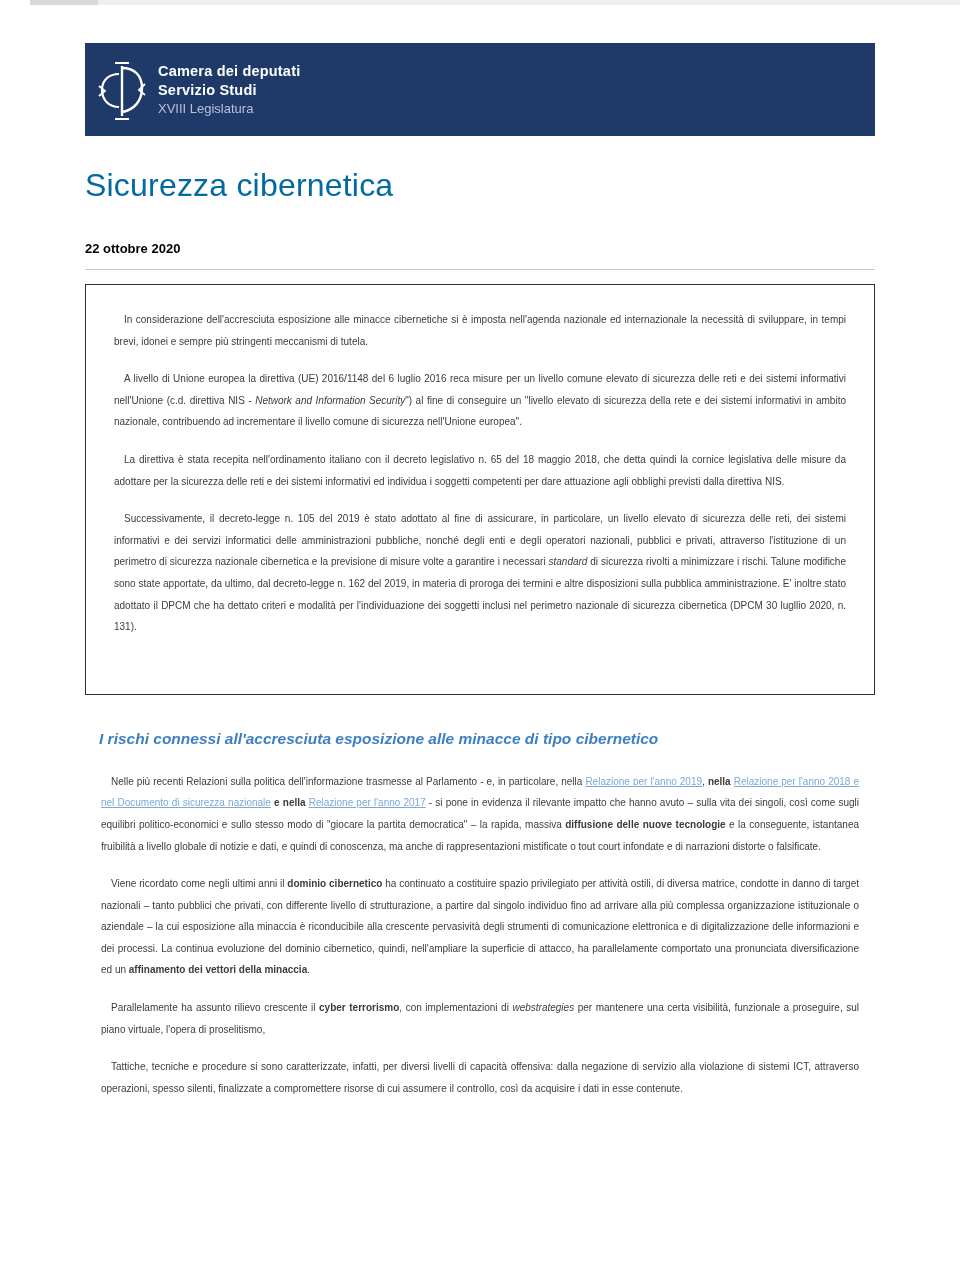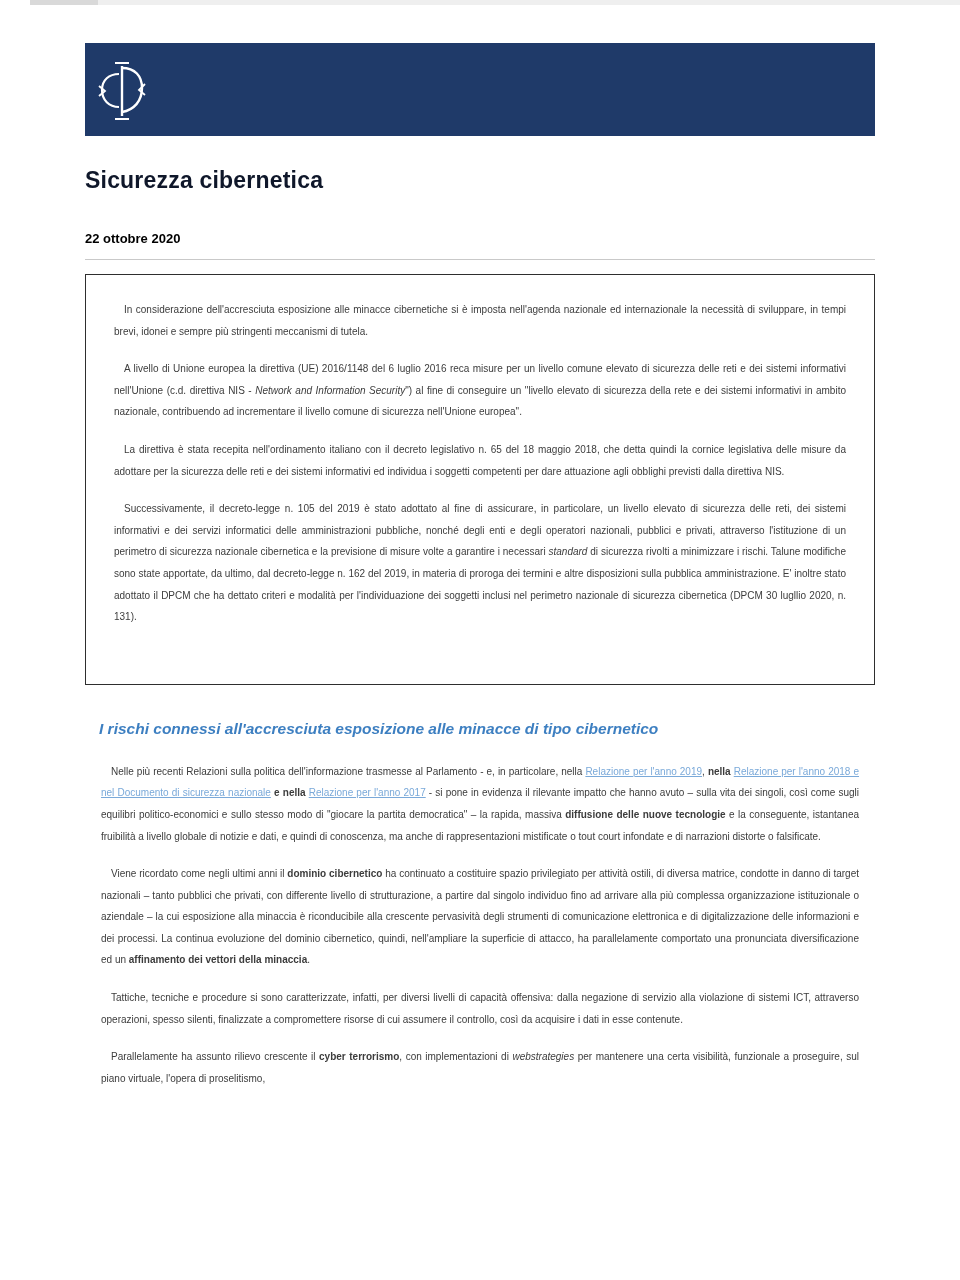--- a/index.html
+++ b/index.html
@@ -27,22 +27,22 @@
   .logo { display:block; margin-top:2px; }
   .logo svg { display:block; }
   .banner-text { margin-left:9px; color:#ffffff; }
   .banner-org, .banner-service {
     font-weight:bold; font-size:14.5px; line-height:1.32; letter-spacing:0.2px;
   }
   .banner-legislature { font-size:13px; line-height:1.32; color:#b7c1d6; }
 
   
   .doc-title {
-    margin:31px 0 0 0; font-size:23px; font-weight:bold;
-    color:#0f172a; letter-spacing:0.2px;
+    margin:31px 0 0 0; font-size:32px; font-weight:normal;
+    color:#0369a1; letter-spacing:0.2px;
   }
   .doc-date { margin-top:37px; font-size:13px; font-weight:bold; color:#000000; }
   .rule { border:none; border-top:1px solid #c9c9c9; margin:13px 0 0 0; height:0; }
 
   
   .intro-box {
     margin-top:14px; border:1.5px solid #2e2e2e;
     padding:8px 12px 40px 12px; box-sizing:border-box;
   }
   p.rich {
@@ -73,38 +73,43 @@
         <svg width="54" height="62" viewBox="0 0 54 62" fill="none" xmlns="http://www.w3.org/2000/svg">
 
           <path d="M27 6 C27 6 27 54 27 56" stroke="#ffffff" stroke-width="2.4"></path>
           <path d="M27 8 C40 8 47 16 47 28 C47 41 39 50 27 52" stroke="#ffffff" stroke-width="2.4" fill="none"></path>
           <path d="M24 14 C14 14 7 20 7 30 C7 40 14 47 24 47" stroke="#ffffff" stroke-width="2.2" fill="none"></path>
           <path d="M20 3 L34 3 M20 59 L34 59" stroke="#ffffff" stroke-width="2"></path>
           <path d="M4 26 L10 31 L4 36" stroke="#ffffff" stroke-width="1.8" fill="none"></path>
           <path d="M50 24 L44 30 L50 35" stroke="#ffffff" stroke-width="1.8" fill="none"></path>
         </svg>
       </span>
+      <div class="banner-text">
+        <div class="banner-org">Camera dei deputati</div>
+        <div class="banner-service">Servizio Studi</div>
+        <div class="banner-legislature">XVIII Legislatura</div>
+      </div>
     </header>
 
     <h1 class="doc-title">Sicurezza cibernetica</h1>
 
     <div class="doc-date">22 ottobre 2020</div>
 
     <hr class="rule">
 
     <section class="intro-box">
       <p class="rich"><span>In considerazione dell'accresciuta esposizione alle minacce cibernetiche si è imposta nell'agenda nazionale ed internazionale la necessità di sviluppare, in tempi brevi, idonei e sempre più stringenti meccanismi di tutela.</span></p>
       <p class="rich"><span>A livello di Unione europea la direttiva (UE) 2016/1148 del 6 luglio 2016 reca misure per un livello comune elevato di sicurezza delle reti e dei sistemi informativi nell'Unione (c.d. direttiva NIS - </span><span class="i">Network and Information Security</span><span>") al fine di conseguire un "livello elevato di sicurezza della rete e dei sistemi informativi in ambito nazionale, contribuendo ad incrementare il livello comune di sicurezza nell'Unione europea".</span></p>
       <p class="rich"><span>La direttiva è stata recepita nell'ordinamento italiano con il decreto legislativo n. 65 del 18 maggio 2018, che detta quindi la cornice legislativa delle misure da adottare per la sicurezza delle reti e dei sistemi informativi ed individua i soggetti competenti per dare attuazione agli obblighi previsti dalla direttiva NIS.</span></p>
       <p class="rich"><span>Successivamente, il decreto-legge n. 105 del 2019 è stato adottato al fine di assicurare, in particolare, un livello elevato di sicurezza delle reti, dei sistemi informativi e dei servizi informatici delle amministrazioni pubbliche, nonché degli enti e degli operatori nazionali, pubblici e privati, attraverso l'istituzione di un perimetro di sicurezza nazionale cibernetica e la previsione di misure volte a garantire i necessari </span><span class="i">standard</span><span> di sicurezza rivolti a minimizzare i rischi. Talune modifiche sono state apportate, da ultimo, dal decreto-legge n. 162 del 2019, in materia di proroga dei termini e altre disposizioni sulla pubblica amministrazione. E' inoltre stato adottato il DPCM che ha dettato criteri e modalità per l'individuazione dei soggetti inclusi nel perimetro nazionale di sicurezza cibernetica (DPCM 30 lugllio 2020, n. 131).</span></p>
     </section>
 
     <h2 class="section-heading">I rischi connessi all'accresciuta esposizione alle minacce di tipo cibernetico</h2>
 
     <div class="body-text">
       <p class="rich"><span>Nelle più recenti Relazioni sulla politica dell'informazione trasmesse al Parlamento - e, in particolare, nella </span><a href="#" class="doc-link">Relazione per l'anno 2019</a><span>, </span><span class="b">nella</span><span> </span><a href="#" class="doc-link">Relazione per l'anno 2018 e nel Documento di sicurezza nazionale</a><span> </span><span class="b">e nella</span><span> </span><a href="#" class="doc-link">Relazione per l'anno 2017</a><span> - si pone in evidenza il rilevante impatto che hanno avuto – sulla vita dei singoli, così come sugli equilibri politico-economici e sullo stesso modo di "giocare la partita democratica" – la rapida, massiva </span><span class="b">diffusione delle nuove tecnologie</span><span> e la conseguente, istantanea fruibilità a livello globale di notizie e dati, e quindi di conoscenza, ma anche di rappresentazioni mistificate o tout court infondate e di narrazioni distorte o falsificate.</span></p>
       <p class="rich"><span>Viene ricordato come negli ultimi anni il </span><span class="b">dominio cibernetico</span><span> ha continuato a costituire spazio privilegiato per attività ostili, di diversa matrice, condotte in danno di target nazionali – tanto pubblici che privati, con differente livello di strutturazione, a partire dal singolo individuo fino ad arrivare alla più complessa organizzazione istituzionale o aziendale – la cui esposizione alla minaccia è riconducibile alla crescente pervasività degli strumenti di comunicazione elettronica e di digitalizzazione delle informazioni e dei processi. La continua evoluzione del dominio cibernetico, quindi, nell'ampliare la superficie di attacco, ha parallelamente comportato una pronunciata diversificazione ed un </span><span class="b">affinamento dei vettori della minaccia</span><span>.</span></p>
+      <p class="rich"><span>Parallelamente ha assunto rilievo crescente il </span><span class="b">cyber terrorismo</span><span>, con implementazioni di </span><span class="i">webstrategies</span><span> per mantenere una certa visibilità, funzionale a proseguire, sul piano virtuale, l'opera di proselitismo,</span></p>
       <p class="rich"><span>Tattiche, tecniche e procedure si sono caratterizzate, infatti, per diversi livelli di capacità offensiva: dalla negazione di servizio alla violazione di sistemi ICT, attraverso operazioni, spesso silenti, finalizzate a compromettere risorse di cui assumere il controllo, così da acquisire i dati in esse contenute.</span></p>
-      <p class="rich"><span>Parallelamente ha assunto rilievo crescente il </span><span class="b">cyber terrorismo</span><span>, con implementazioni di </span><span class="i">webstrategies</span><span> per mantenere una certa visibilità, funzionale a proseguire, sul piano virtuale, l'opera di proselitismo,</span></p>
     </div>
 
   </div>
 </div>
 
 </body></html>

